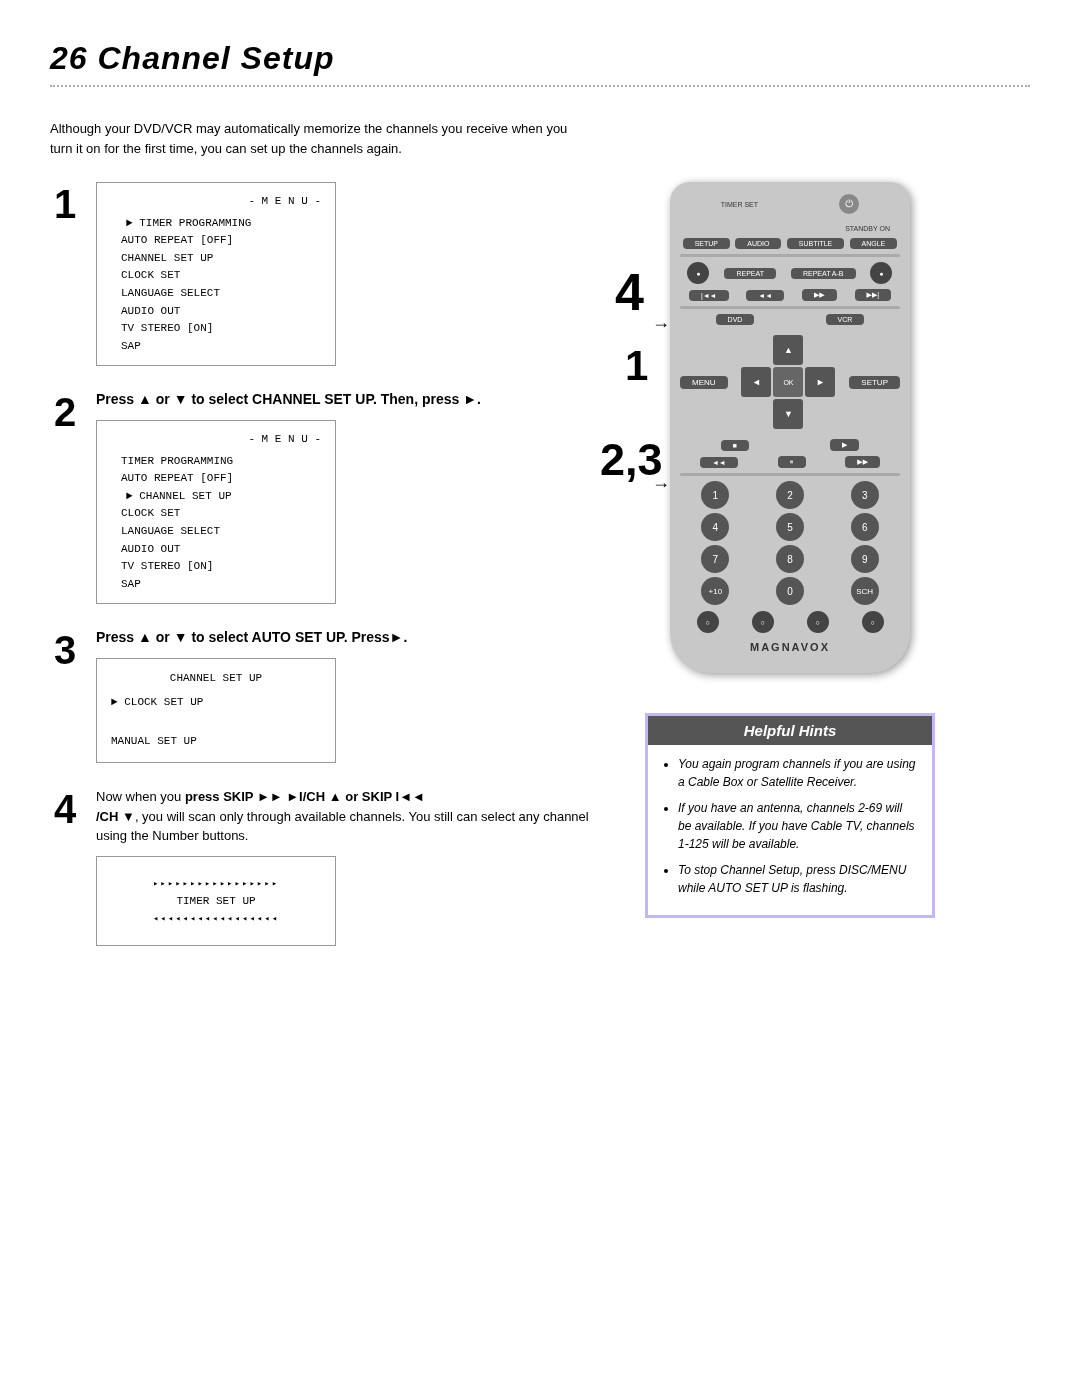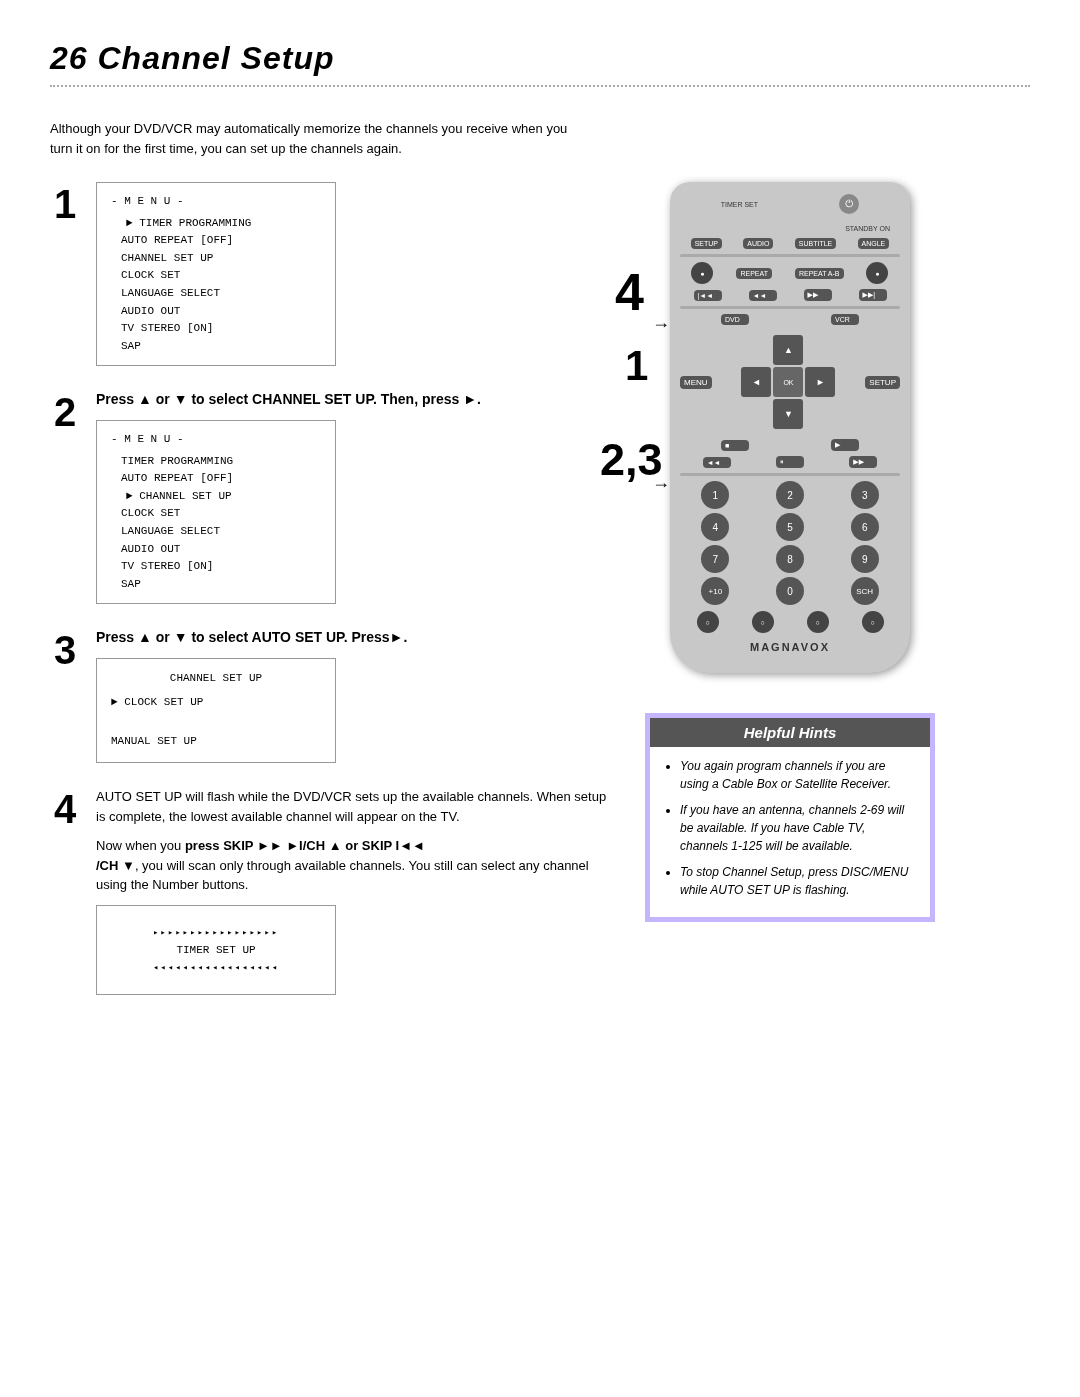--- a/index.html
+++ b/index.html
@@ -90,21 +90,21 @@
       border: 1px solid #999;
       padding: 10px 14px;
       font-family: 'Courier New', monospace;
       font-size: 11px;
       line-height: 1.6;
       background: #fff;
       max-width: 240px;
     }
 
     .menu-box .menu-title {
-      text-align: left;
+      text-align: right;
       margin-bottom: 4px;
     }
 
     .menu-box .menu-item {
       padding-left: 10px;
     }
 
     .menu-box .menu-arrow {
       padding-left: 15px;
     }
@@ -160,21 +160,21 @@
       gap: 6px;
     }
 
     .autosetup-dots {
       letter-spacing: 2px;
       font-size: 9px;
     }
 
     
     .hints-box {
-      border: 5px solid #c4b5fd;
+      border: 3px solid #c4b5fd;
       background: #fff;
       max-width: 290px;
       width: 100%;
       margin-top: 20px;
     }
 
     .hints-title {
       background: #555;
       color: #fff;
       font-size: 15px;
@@ -262,22 +262,22 @@
       justify-content: space-around;
       align-items: center;
       margin-bottom: 5px;
     }
 
     .remote-btn {
       background: #555;
       color: #fff;
       border-radius: 4px;
       font-size: 7px;
-      padding: 2px 4px;
-      text-align: left;
+      padding: 2px 12px;
+      text-align: center;
       min-width: 28px;
     }
 
     .remote-btn-round {
       background: #444;
       color: #fff;
       border-radius: 50%;
       width: 22px;
       height: 22px;
       display: flex;
@@ -413,21 +413,20 @@
           <div class="menu-item menu-arrow">► CLOCK SET UP</div>
           <div class="menu-item">&nbsp;</div>
           <div class="menu-item">MANUAL SET UP</div>
         </div>
       </div>
     </div>
 
     <div class="step4-row">
       <div class="step-number">4</div>
       <div class="step-content">
-        <p class="step4-text">AUTO SET UP will flash while the DVD/VCR sets up the available channels. When setup is complete, the lowest available channel will appear on the TV.</p>
         <p class="step4-text">
           Now when you <b>press SKIP ►► ►I/CH ▲ or SKIP I◄◄</b><br>
           <b>/CH ▼</b>, you will scan only through available channels. You still can select any channel using the Number buttons.
         </p>
         <div class="autosetup-box">
           <div class="autosetup-dots">▸▸▸▸▸▸▸▸▸▸▸▸▸▸▸▸▸</div>
           <div style="font-size:11px; font-family: 'Courier New', monospace;">TIMER SET UP</div>
           <div class="autosetup-dots">◂◂◂◂◂◂◂◂◂◂◂◂◂◂◂◂◂</div>
         </div>
       </div>

